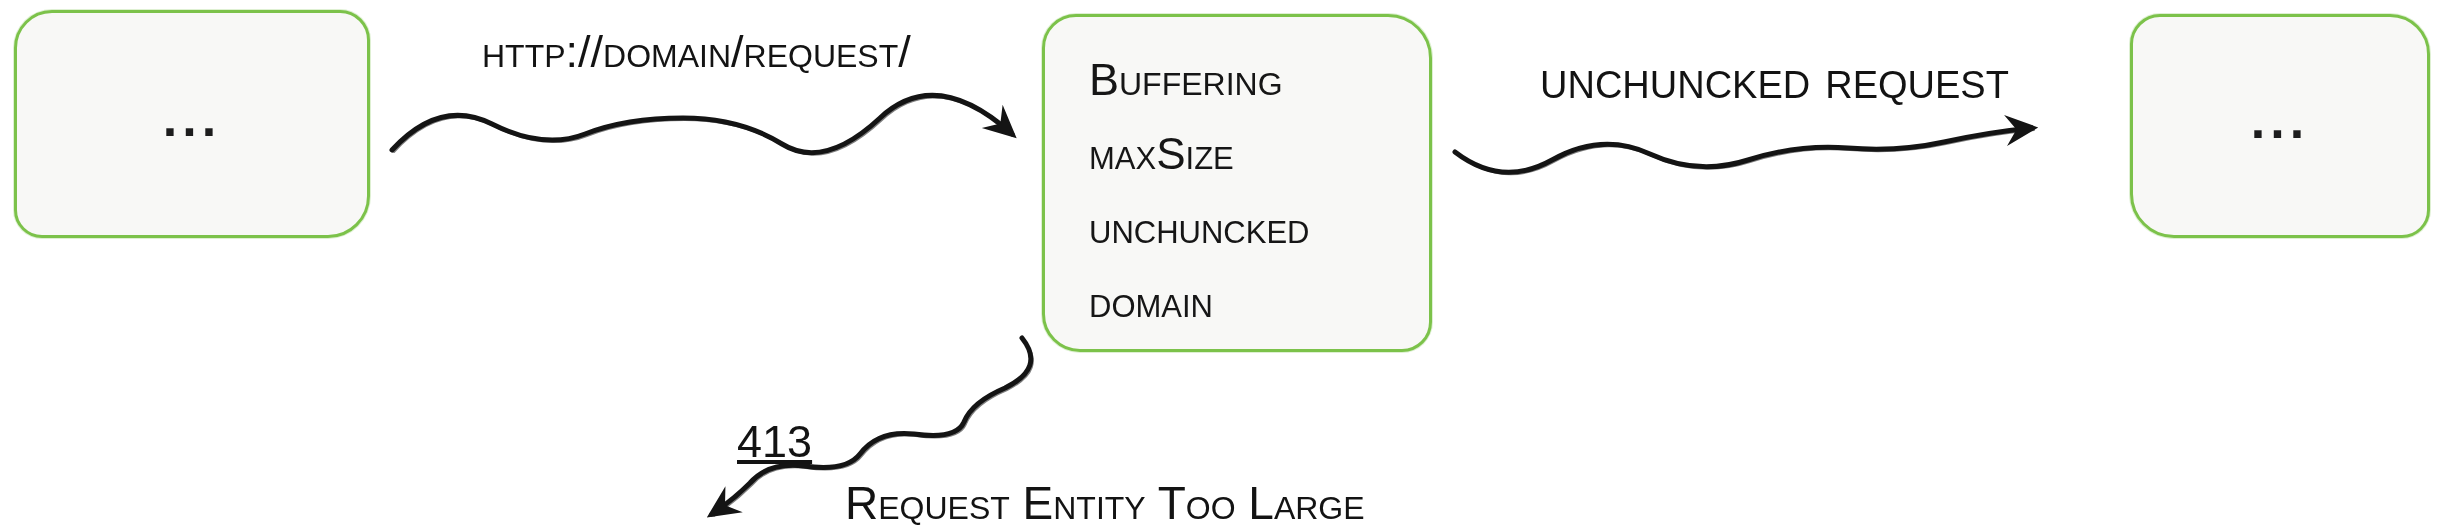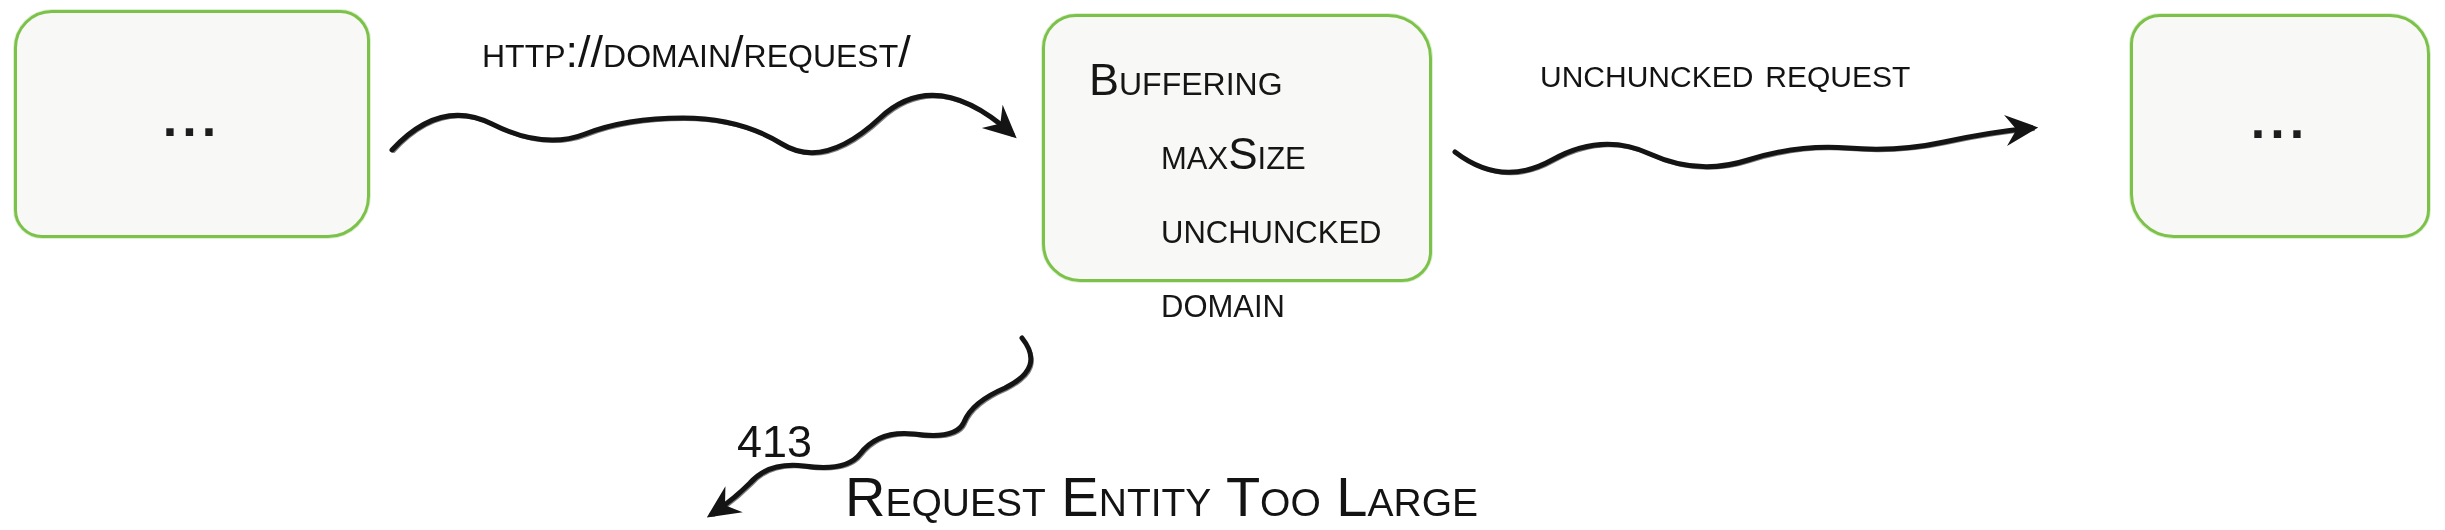--- a/index.html
+++ b/index.html
@@ -35,49 +35,48 @@
     font-size: 52px;
     font-weight: bold;
     color: #1d1d1d;
     letter-spacing: 5px;
     line-height: 1;
     transform: translateY(-6px);
   }
   .node-left  { left: 14px;   top: 10px; width: 356px; height: 228px; }
   .node-right { left: 2130px; top: 14px; width: 300px; height: 224px; border-radius: 30px 40px 28px 44px; }
   .node-buffering {
-    left: 1042px; top: 14px; width: 390px; height: 268px;
+    left: 1042px; top: 14px; width: 390px; height: 338px;
     border-radius: 34px 44px 30px 38px;
     display: block;
     padding: 26px 10px 0 44px;
   }
   .hand-text {
     font-variant: small-caps;
     color: #161616;
     white-space: nowrap;
   }
   .buffering-title {
     font-size: 45px;
     line-height: 74px;
   }
   .buffering-item {
     font-size: 44px;
     line-height: 74px;
-    margin-left: 72px;
   }
   .edge-label {
     position: absolute;
     font-variant: small-caps;
     color: #131313;
     white-space: nowrap;
   }
   .label-request   { left: 482px;  top: 26px;  font-size: 45px; }
-  .label-unchunked { left: 1540px; top: 48px;  font-size: 43px; }
-  .label-413       { left: 737px;  top: 416px; font-size: 45px; font-variant: normal; }
-  .label-error     { left: 845px;  top: 464px; font-size: 56px; }
+  .label-unchunked { left: 1540px; top: 48px;  font-size: 54px; }
+  .label-413       { left: 737px;  top: 416px; font-size: 45px; font-variant: normal; text-decoration: underline; }
+  .label-error     { left: 845px;  top: 476px; font-size: 46px; }
   .edges-layer {
     position: absolute;
     left: 0; top: 0;
     width: 2445px;
     height: 530px;
     pointer-events: none;
   }
   .edge-path {
     fill: none;
     stroke: var(--stroke);

